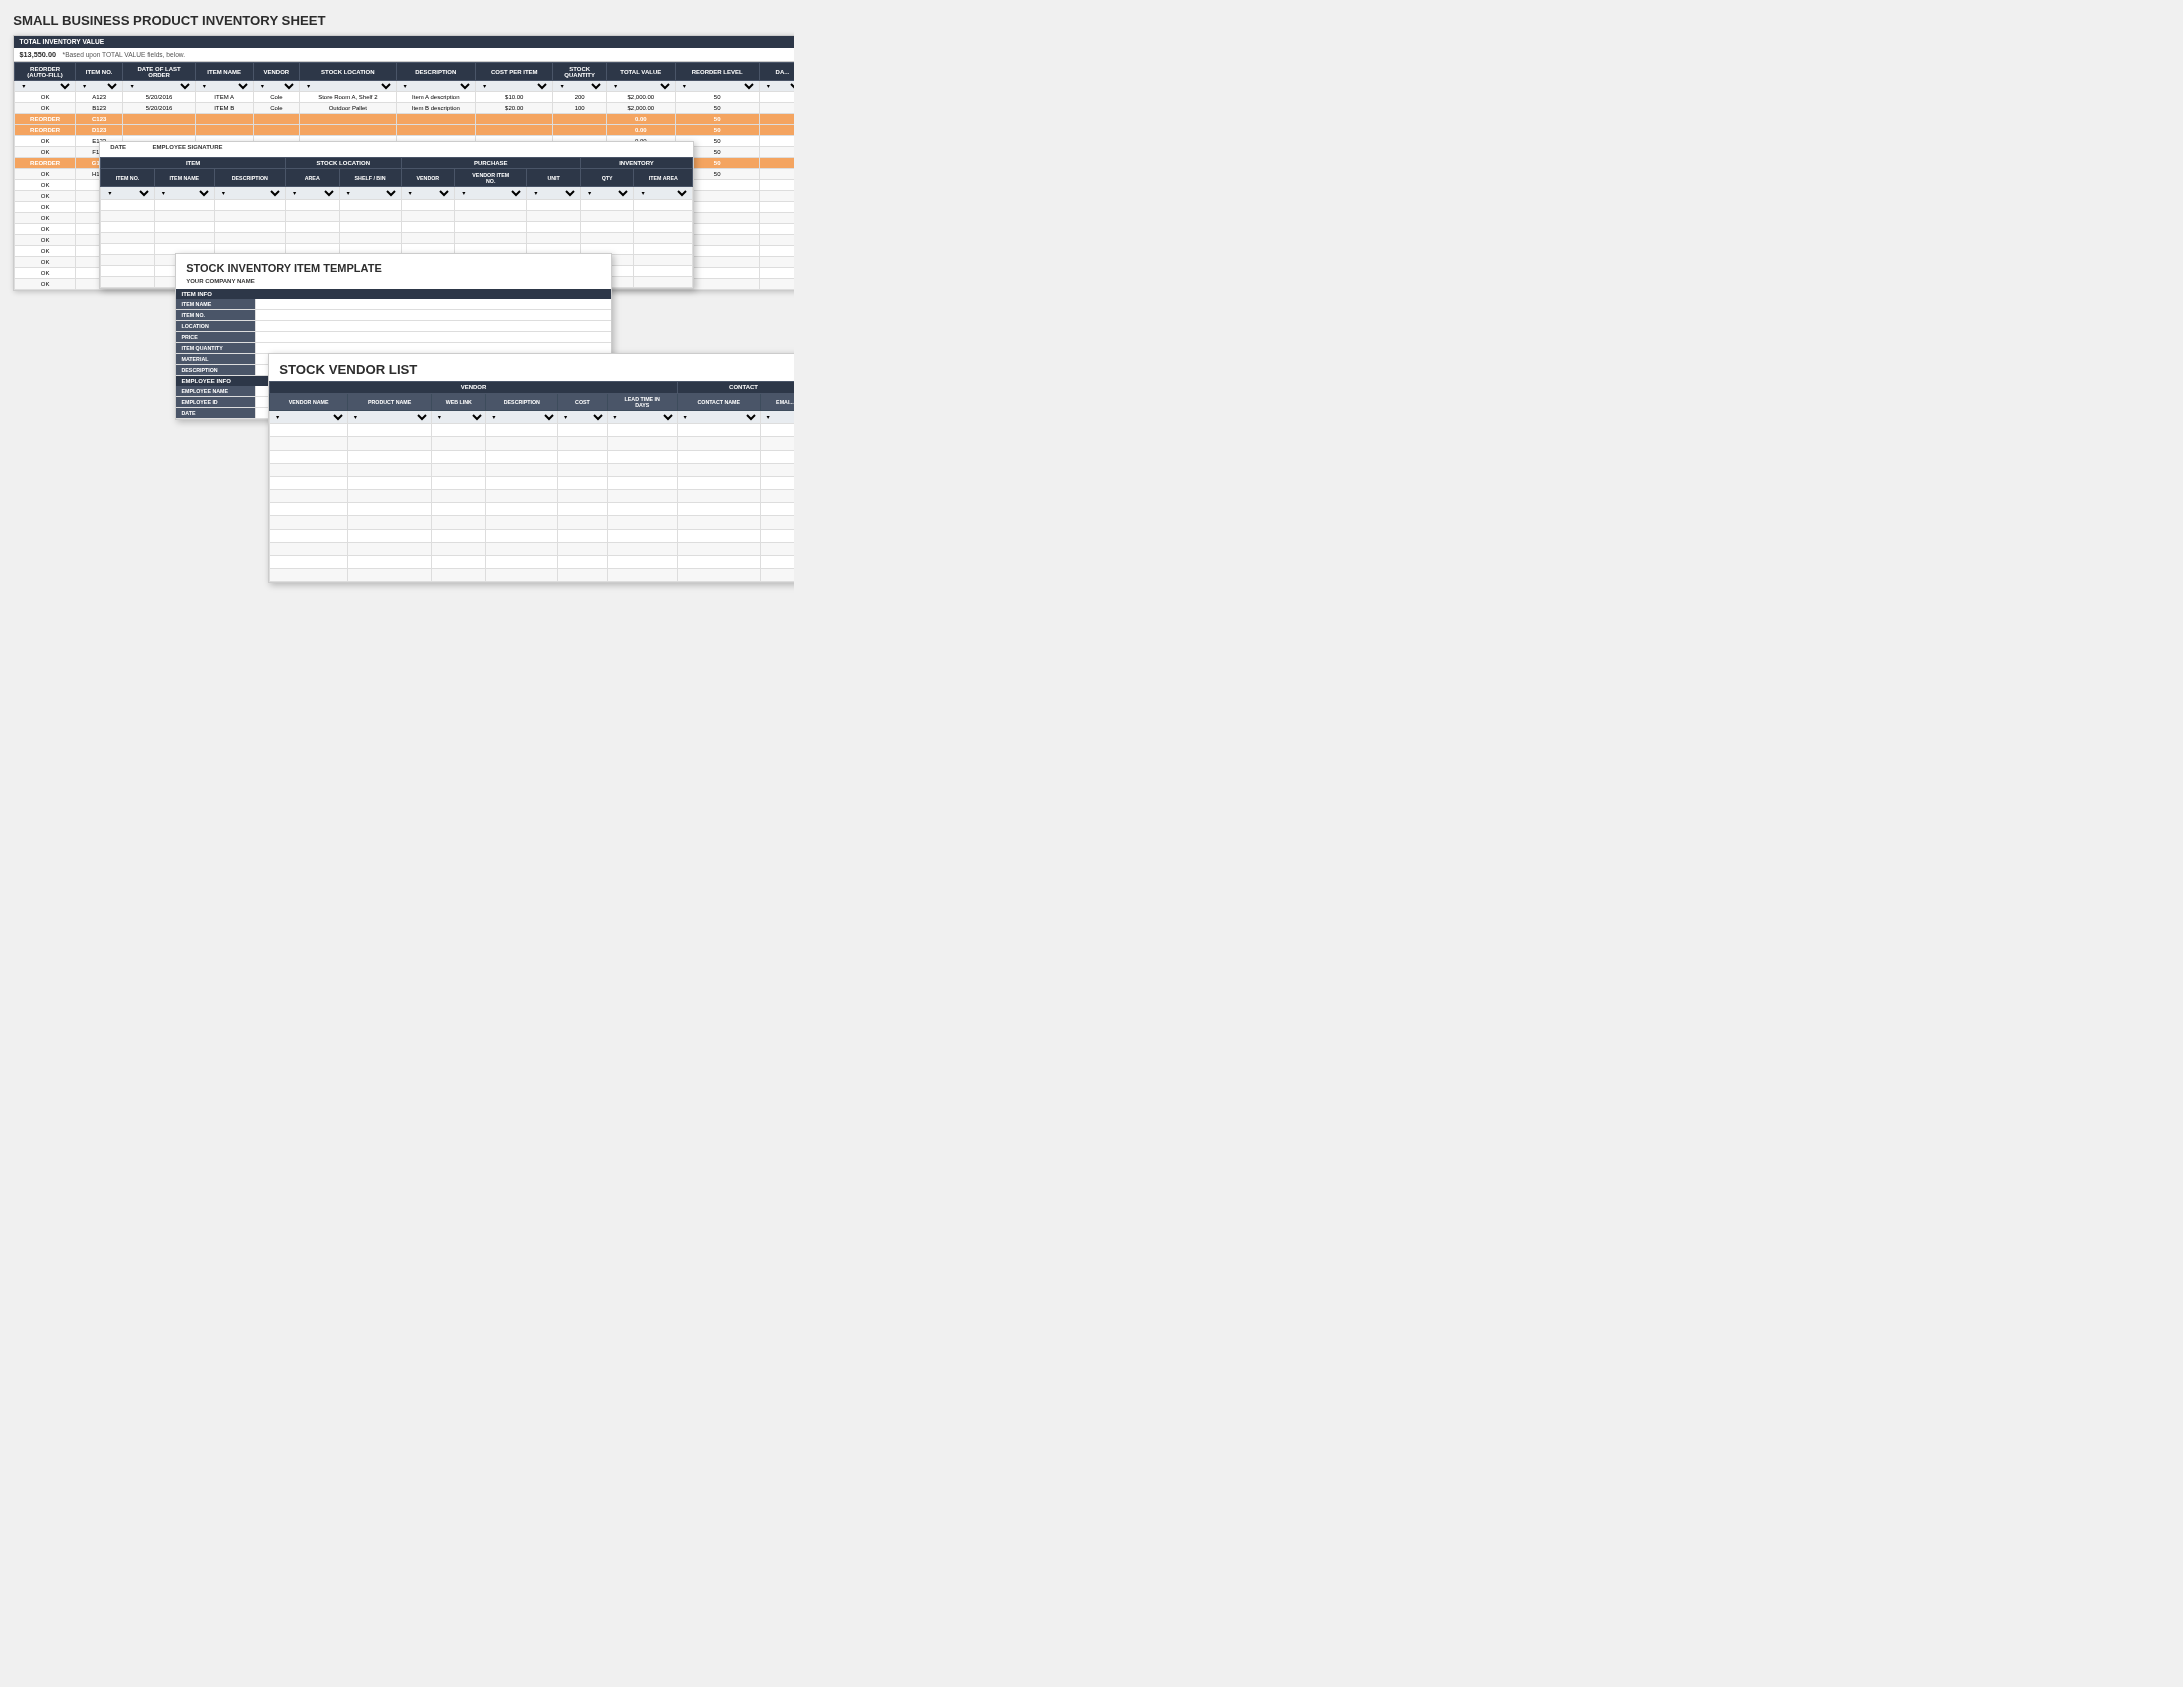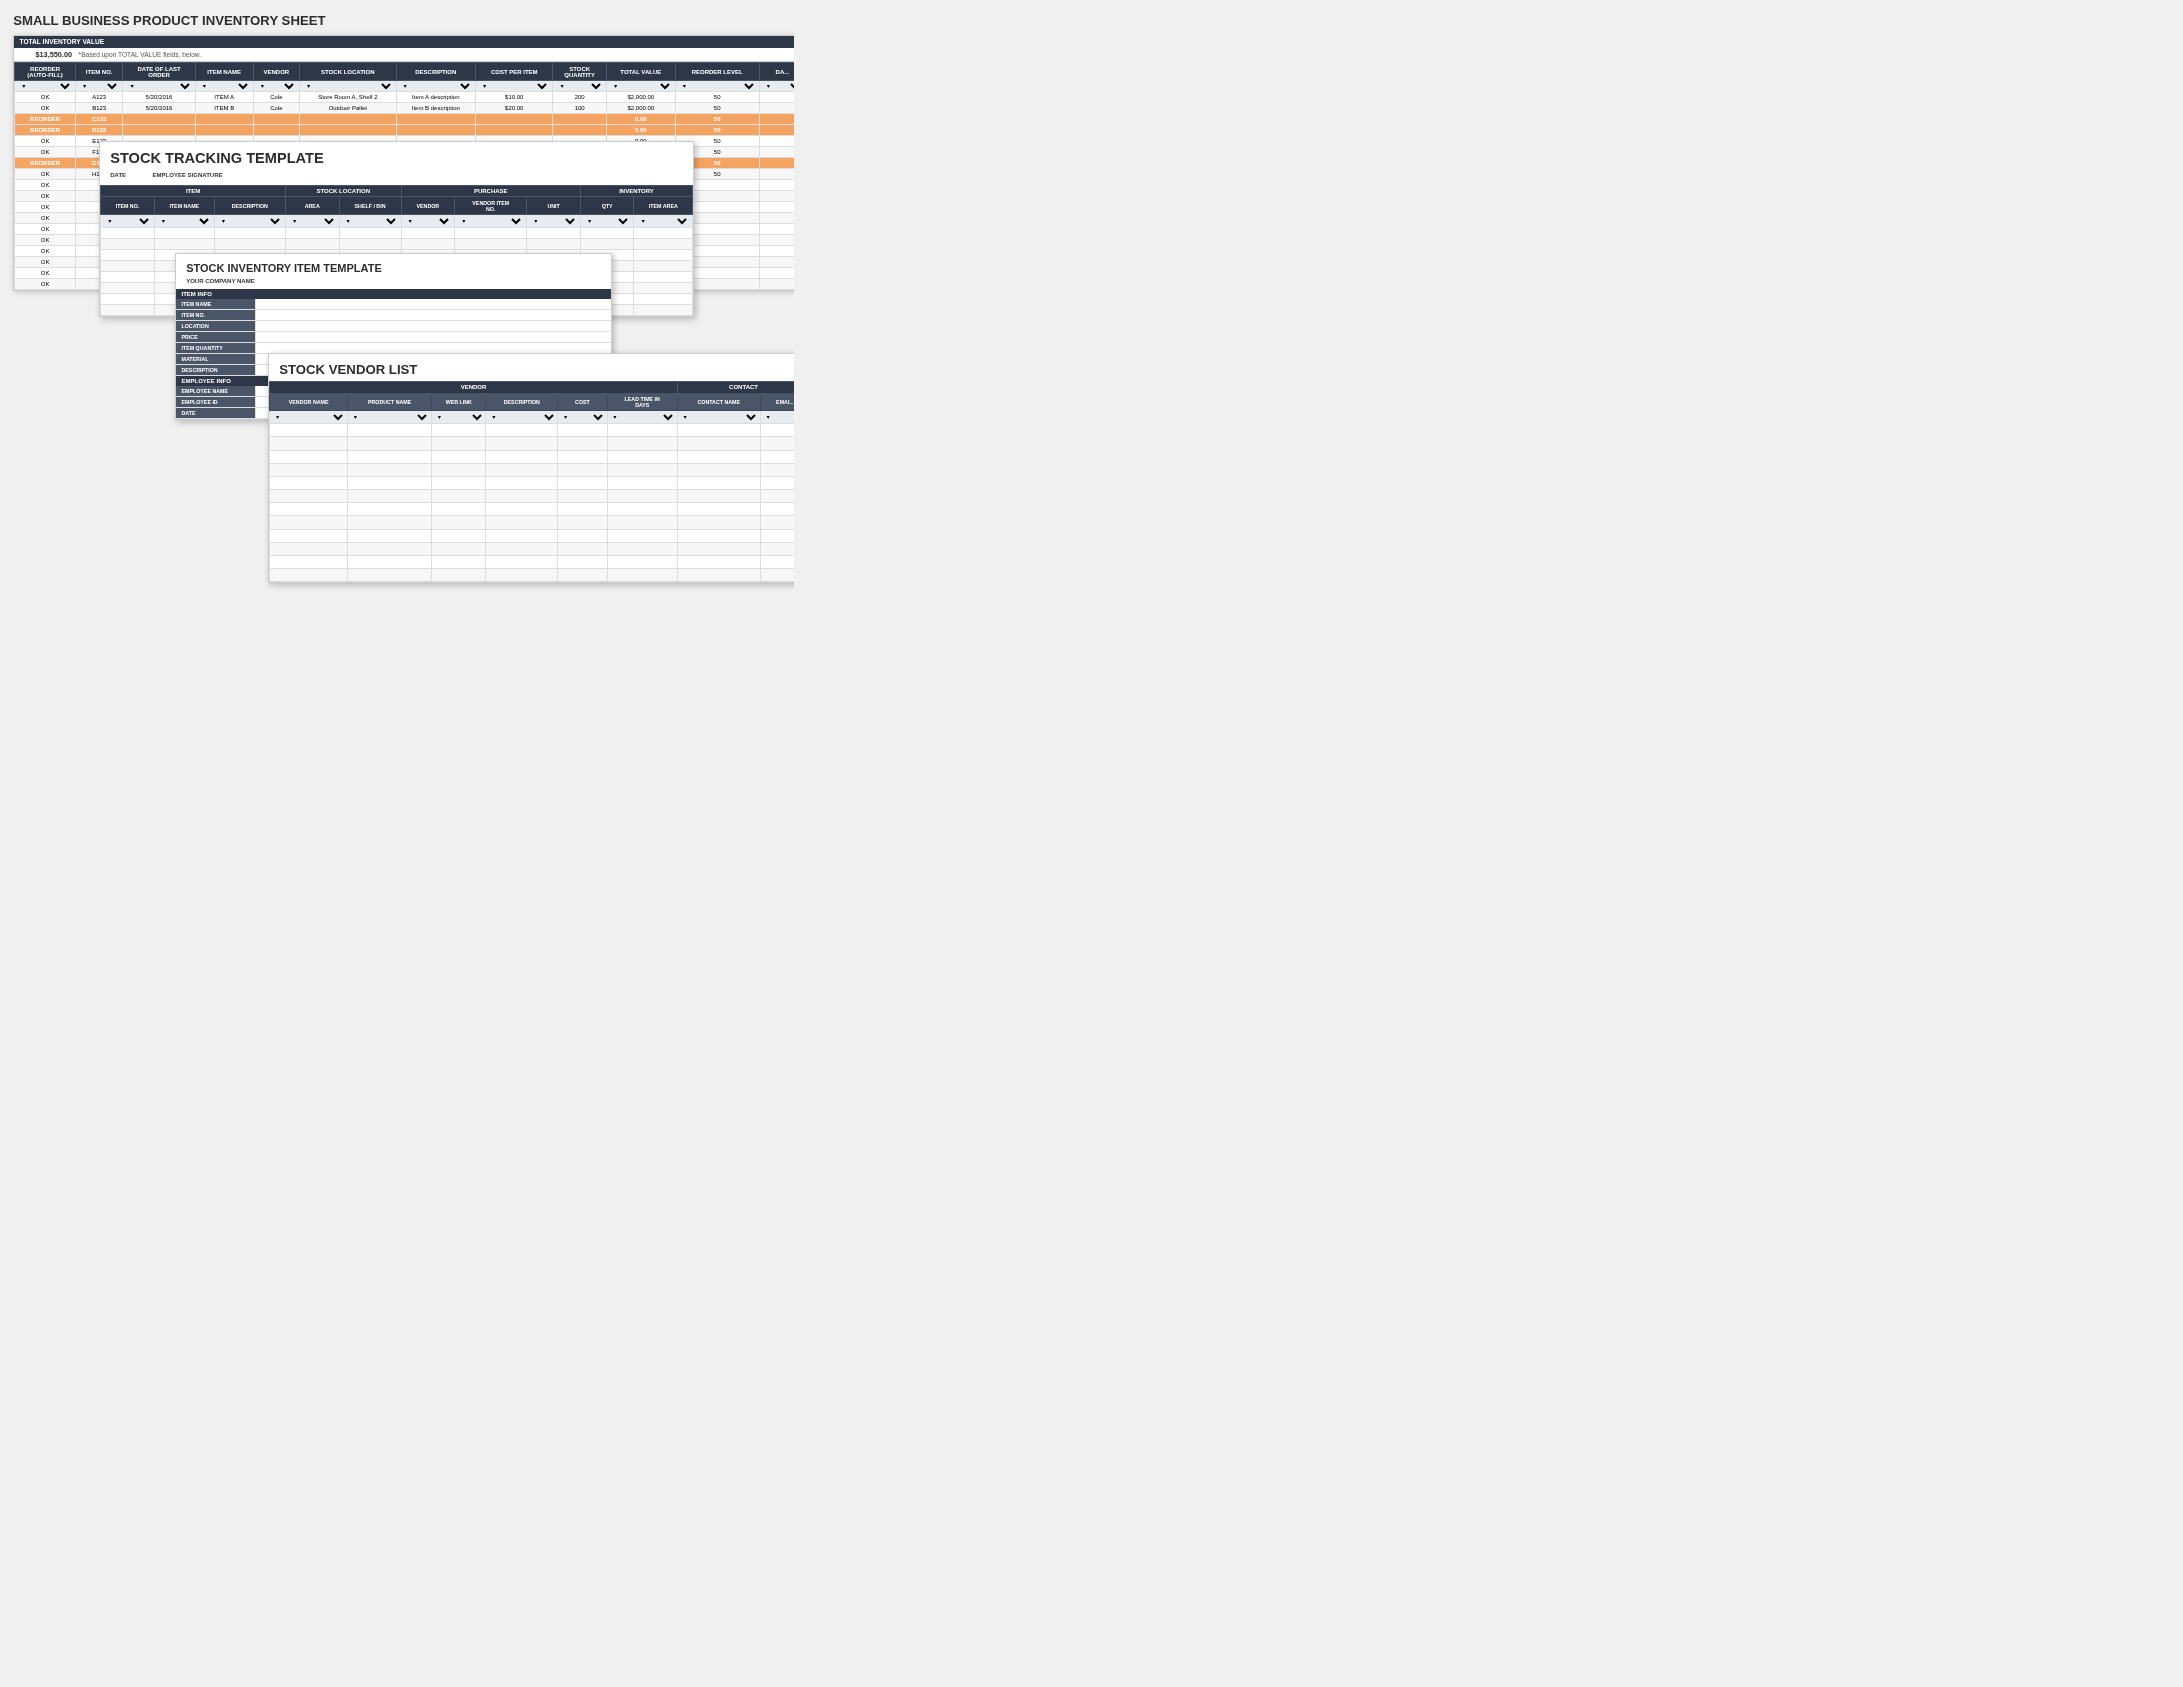--- a/index.html
+++ b/index.html
@@ -45,21 +45,20 @@
       padding: 2px 5.3px;
       background: #fff;
       border-bottom: 0.7px solid #ccc;
       gap: 6.6px;
     }
 
     .total-inv-value {
       font-weight: bold;
       font-size: 7.3px;
       color: #2d2d2d;
-      margin-left: 16px;
     }
 
     .total-inv-note {
       font-size: 6.6px;
       color: #555;
     }
 
     .inv-table {
       width: 100%;
       border-collapse: collapse;
@@ -581,21 +580,20 @@
               <td></td>
               <td>0.00</td>
               <td></td>
               <td></td>
             </tr>
           </tbody>
       </table>
     </div>
 
     <div class="stock-tracking">
-      <div class="template-title">Stock Tracking Template</div>
       <div class="template-subtitle-row">
         <span>DATE</span>
         <span>EMPLOYEE SIGNATURE</span>
       </div>
       <table class="tracking-table">
         <thead>
           <tr>
             <th colspan="3" class="group-header">ITEM</th>
             <th colspan="2" class="group-header">STOCK LOCATION</th>
             <th colspan="3" class="group-header">PURCHASE</th>

